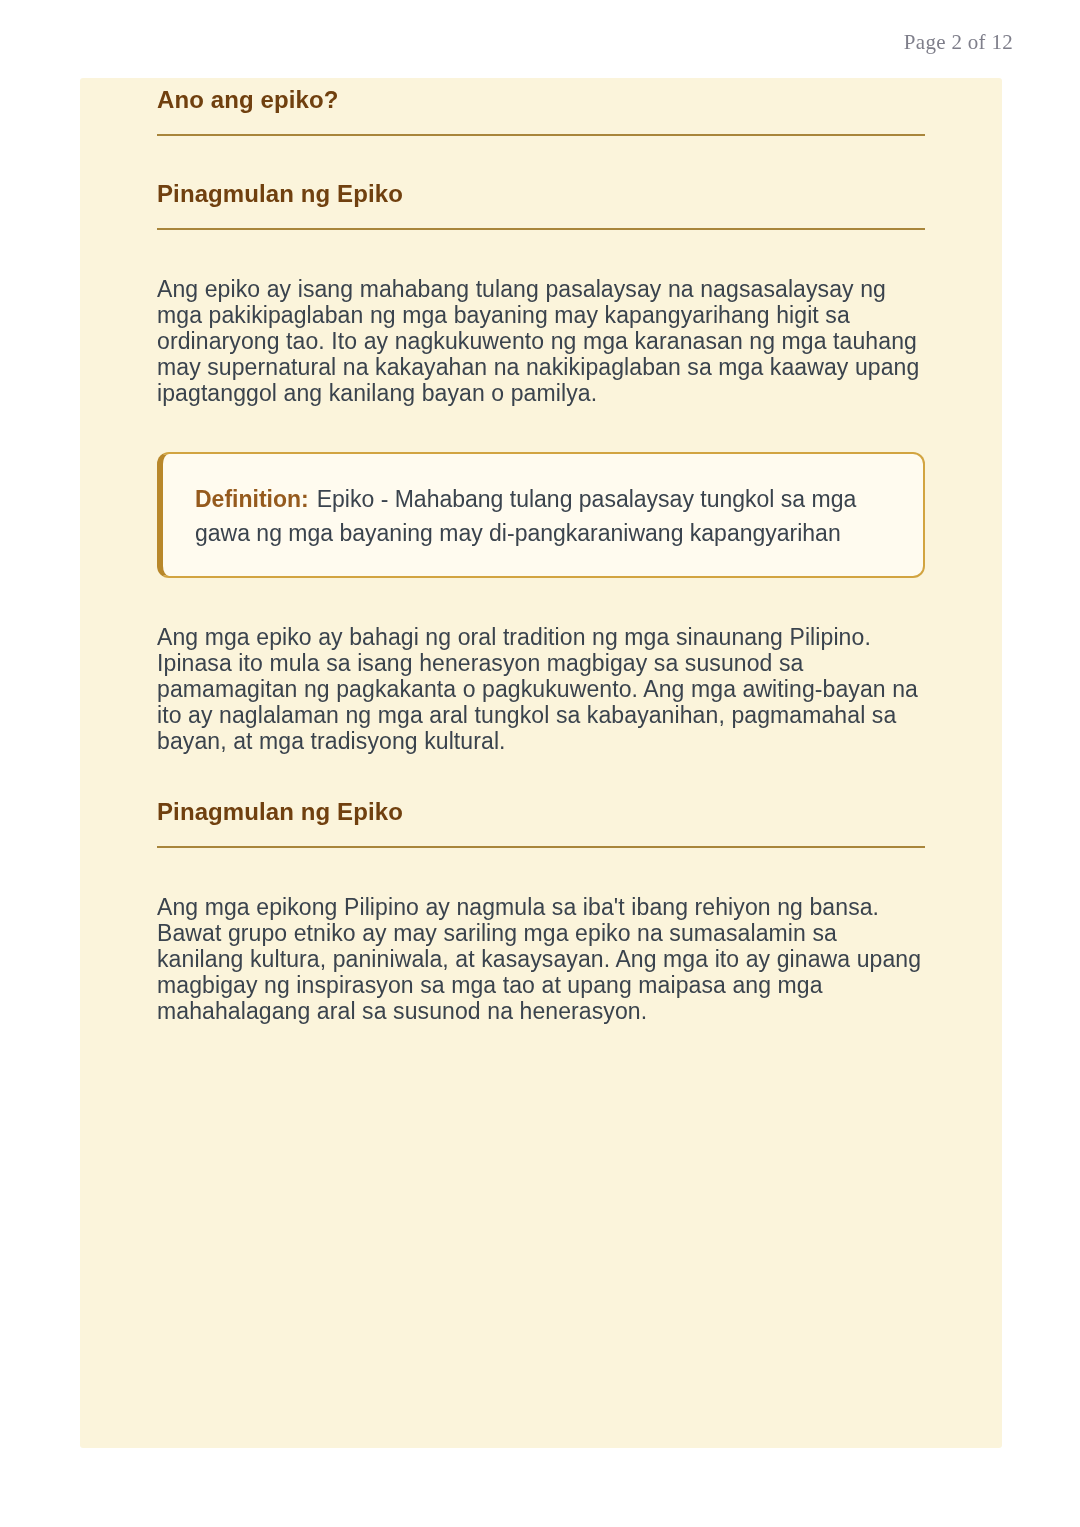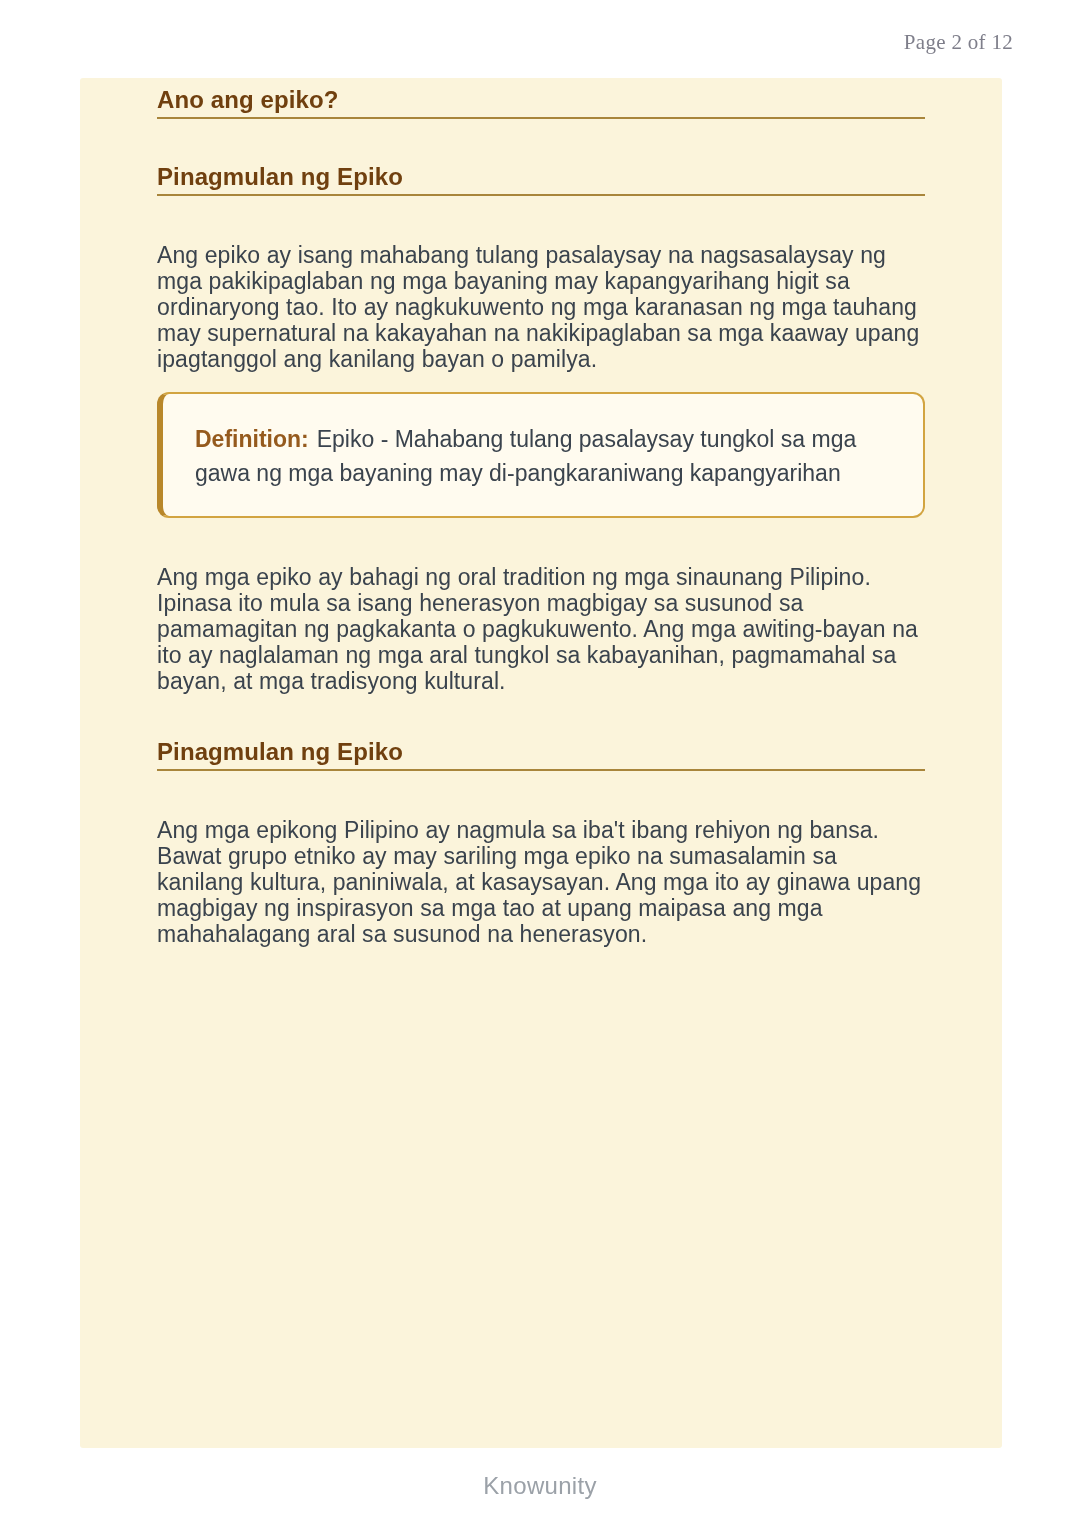--- a/index.html
+++ b/index.html
@@ -32,33 +32,33 @@
     height: 1370px;
     background: #fbf4db;
     border-radius: 3px;
     padding: 8px 77px 0 77px;
   }
   .doc-title, .section-heading {
     font-size: 24px;
     font-weight: 700;
     color: #70400f;
     letter-spacing: 0.1px;
-    padding-bottom: 3px;
+    padding-bottom: 20px;
     border-bottom: 2px solid #a8853b;
   }
   .section-heading { margin-top: 44px; }
   .body-paragraph {
     margin-top: 46px;
     font-size: 23px;
     line-height: 26px;
     color: #3a434d;
     letter-spacing: 0.1px;
   }
   .definition-box {
-    margin-top: 20px;
+    margin-top: 46px;
     background: #fffbef;
     border: 2px solid #d2a440;
     border-left: 6px solid #b8872a;
     border-radius: 12px;
     padding: 28px 34px 26px 32px;
   }
   .definition-text {
     font-size: 23px;
     line-height: 34px;
     color: #3a434d;
@@ -101,17 +101,14 @@
     </div>
 
     <p class="body-paragraph">Ang mga epiko ay bahagi ng oral tradition ng mga sinaunang Pilipino. Ipinasa ito mula sa isang henerasyon magbigay sa susunod sa pamamagitan ng pagkakanta o pagkukuwento. Ang mga awiting-bayan na ito ay naglalaman ng mga aral tungkol sa kabayanihan, pagmamahal sa bayan, at mga tradisyong kultural.</p>
 
     <h3 class="section-heading">Pinagmulan ng Epiko</h3>
 
     <p class="body-paragraph">Ang mga epikong Pilipino ay nagmula sa iba't ibang rehiyon ng bansa. Bawat grupo etniko ay may sariling mga epiko na sumasalamin sa kanilang kultura, paniniwala, at kasaysayan. Ang mga ito ay ginawa upang magbigay ng inspirasyon sa mga tao at upang maipasa ang mga mahahalagang aral sa susunod na henerasyon.</p>
 
   </div>
 
-  <div class="footer">
-    <span class="footer-brand">Knowunity</span>
-  </div>
 
 </div>
 
 </body></html>

